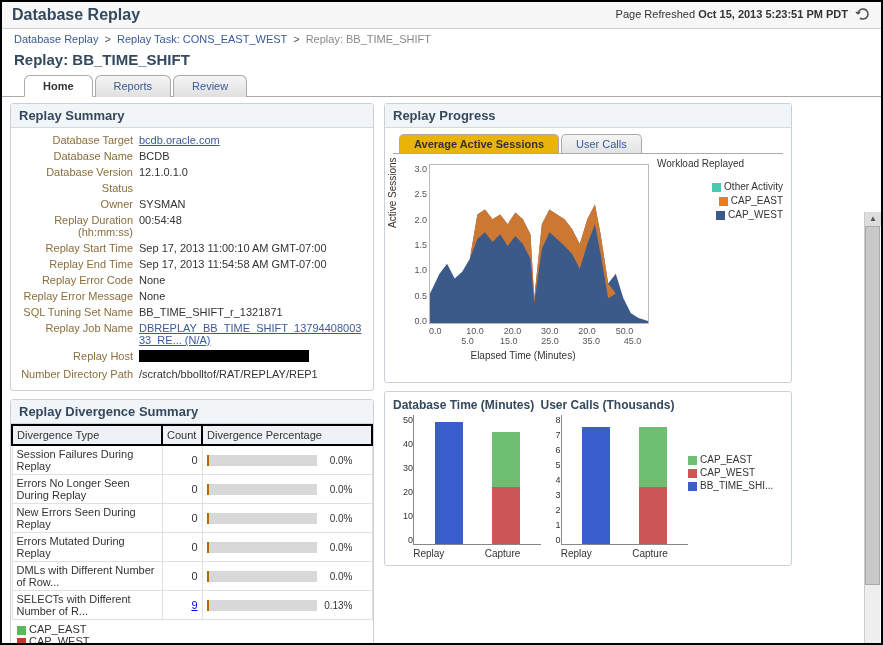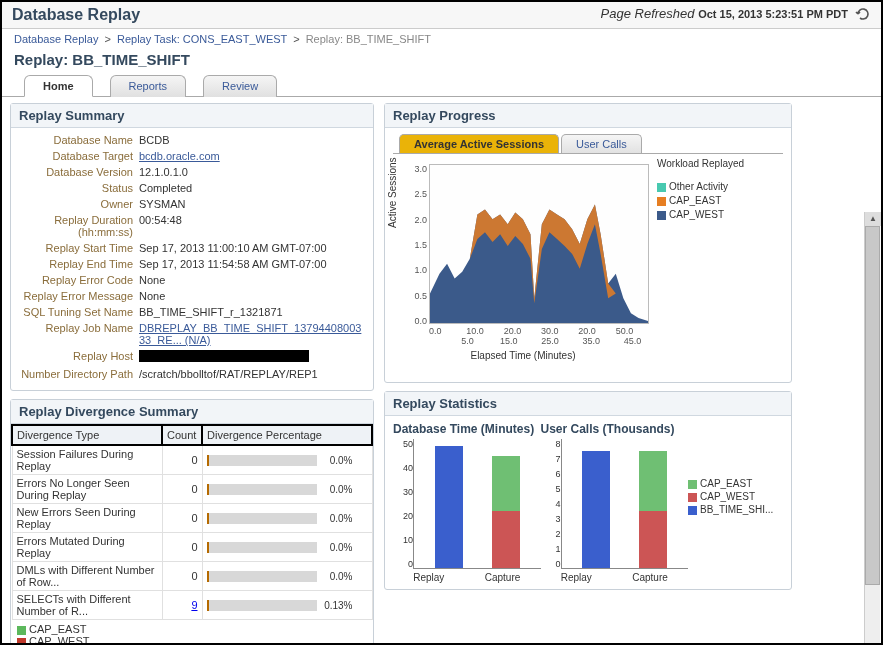--- a/index.html
+++ b/index.html
@@ -1,26 +1,26 @@
 <!DOCTYPE html>
 <html><head>
 <meta charset="utf-8">
 <style>
   * { box-sizing: border-box; margin: 0; padding: 0; }
   body { font-family: Arial, Helvetica, sans-serif; font-size: 11px; color: #333; background: #fff; width: 883px; height: 645px; overflow: hidden; border: 2px solid #000; position: relative; }
   .header-bar { display: flex; justify-content: space-between; align-items: center; padding: 4px 10px; border-bottom: 1px solid #ccc; background: #f7f7f7; }
   .page-title { font-size: 16px; font-weight: bold; color: #34495e; }
-  .refresh-text { font-size: 13px; color: #333; font-style: italic; }
+  .refresh-text { font-size: 11px; color: #333; }
   .refresh-icon { display: inline-block; vertical-align: middle; margin-left: 4px; cursor: pointer; }
   .breadcrumb { padding: 4px 12px; font-size: 11px; color: #3a5a99; }
   .breadcrumb a { color: #3a5a99; text-decoration: none; }
   .breadcrumb .sep { color: #555; margin: 0 3px; }
   .breadcrumb .current { color: #888; }
   .subtitle { font-size: 15px; font-weight: bold; color: #34495e; padding: 2px 12px 6px; }
-  .tabs { display: flex; gap: 15px; padding-left: 22px; border-bottom: 1px solid #aaa; }
+  .tabs { display: flex; gap: 0; padding-left: 22px; border-bottom: 1px solid #aaa; }
   .tab { padding: 4px 18px; border: 1px solid #aaa; border-bottom: none; border-radius: 6px 6px 0 0; background: linear-gradient(#f5f5f5,#e0e0e0); font-size: 11px; color: #3a5a99; cursor: pointer; margin-right: 2px; position: relative; top: 1px; }
   .tab.active { background: #fff; font-weight: bold; color: #333; border-bottom: 1px solid #fff; }
   .main-area { display: flex; gap: 10px; padding: 6px 8px; position: relative; }
   .col-left { width: 364px; }
   .col-right { width: 408px; }
   .panel { border: 1px solid #c8d0d8; border-radius: 3px; margin-bottom: 8px; background: #fff; }
   .panel-header { font-size: 13px; font-weight: bold; color: #34495e; padding: 4px 8px; border-bottom: 1px solid #d0d8e0; background: #f2f5f8; }
   .panel-body { padding: 6px 8px; }
   .kv-row { display: flex; margin-bottom: 4px; }
   .kv-label { width: 120px; text-align: right; color: #8a6d3b; font-size: 11px; padding-right: 6px; }
@@ -42,21 +42,21 @@
   .sq-green2 { background: #6fbf73; }
   .sq-red2 { background: #c55; }
   .sq-blue { background: #3a5fcd; }
   .inner-tabs { display: flex; padding-left: 6px; border-bottom: 1px solid #aaa; margin-bottom: 4px; }
   .inner-tab { padding: 3px 14px; border: 1px solid #aaa; border-bottom: none; border-radius: 5px 5px 0 0; background: linear-gradient(#f5f5f5,#e2e2e2); font-size: 11px; cursor: pointer; margin-right: 2px; color: #3a5a99; }
   .inner-tab.active { background: #eab308; font-weight: bold; color: #333; }
   .chart-progress-wrap { display: flex; }
   .prog-chart { flex: 1; position: relative; height: 200px; }
   .prog-legend { width: 130px; font-size: 10px; padding-left: 4px; }
   .prog-legend .lh { margin-bottom: 12px; color: #333; }
-  .prog-legend .li { margin-bottom: 3px; }
+  .prog-legend .li { margin-bottom: 3px; text-align: right; }
   .axis-label-y { position: absolute; left: -6px; top: 50%; transform: rotate(-90deg) translateX(30px); transform-origin: left top; font-size: 10px; white-space: nowrap; }
   .axis-label-x { text-align: center; font-size: 10px; margin-top: 2px; }
   .yticks { position: absolute; left: 14px; top: 6px; bottom: 32px; width: 20px; font-size: 9px; color: #555; display: flex; flex-direction: column; justify-content: space-between; text-align: right; }
   .xticks { display: flex; font-size: 9px; color: #555; margin-left: 36px; }
   .xticks span { flex: 1; text-align: left; }
   .xticks.row2 span { flex:1; text-align:center; }
   .prog-plot { position: absolute; left: 36px; right: 4px; top: 6px; height: 160px; border: 1px solid #bbb; background: #fefefe; }
   .stats-wrap { display: flex; }
   .stats-chart { flex: 1; }
   .stats-title { font-size: 12px; font-weight: bold; color: #34495e; margin-bottom: 3px; }
@@ -104,34 +104,33 @@
   <div class="tab">Reports</div>
   <div class="tab">Review</div>
 </div>
 
 <div class="main-area">
   <div class="col-left">
     <div class="panel">
       <div class="panel-header">Replay Summary</div>
       <div class="panel-body" id="summary-body">
           <div class="kv-row">
+            <div class="kv-label">Database Target</div>
+            <div class="kv-val"><a href="#">bcdb.oracle.com</a></div>
+          </div>
+          <div class="kv-row">
             <div class="kv-label">Database Name</div>
             <div class="kv-val">BCDB</div>
           </div>
           <div class="kv-row">
-            <div class="kv-label">Database Target</div>
-            <div class="kv-val"><a href="#">bcdb.oracle.com</a></div>
-          </div>
-          <div class="kv-row">
             <div class="kv-label">Database Version</div>
             <div class="kv-val">12.1.0.1.0</div>
           </div>
           <div class="kv-row">
             <div class="kv-label">Status</div>
-            <div class="kv-val">Completed</div>
           </div>
           <div class="kv-row">
             <div class="kv-label">Owner</div>
             <div class="kv-val">SYSMAN</div>
           </div>
           <div class="kv-row">
             <div class="kv-label">Replay Duration (hh:mm:ss)</div>
             <div class="kv-val">00:54:48</div>
           </div>
           <div class="kv-row">
@@ -270,21 +269,20 @@
             <div class="li"><span class="legend-sq sq-teal"></span><span>Other Activity</span></div>
             <div class="li"><span class="legend-sq sq-orange"></span><span>CAP_EAST</span></div>
             <div class="li"><span class="legend-sq sq-navy"></span><span>CAP_WEST</span></div>
           </div>
         </div>
         <div style="height:18px;"></div>
       </div>
     </div>
 
     <div class="panel">
-      <div class="panel-header">Replay Statistics</div>
       <div class="panel-body">
         <div class="stats-wrap">
           <div class="stats-chart">
             <div class="stats-title">Database Time (Minutes)</div>
             <div class="stats-body">
               <div class="stats-yax" id="c1-yax">
                   <span>50</span>
                   <span>40</span>
                   <span>30</span>
                   <span>20</span>

